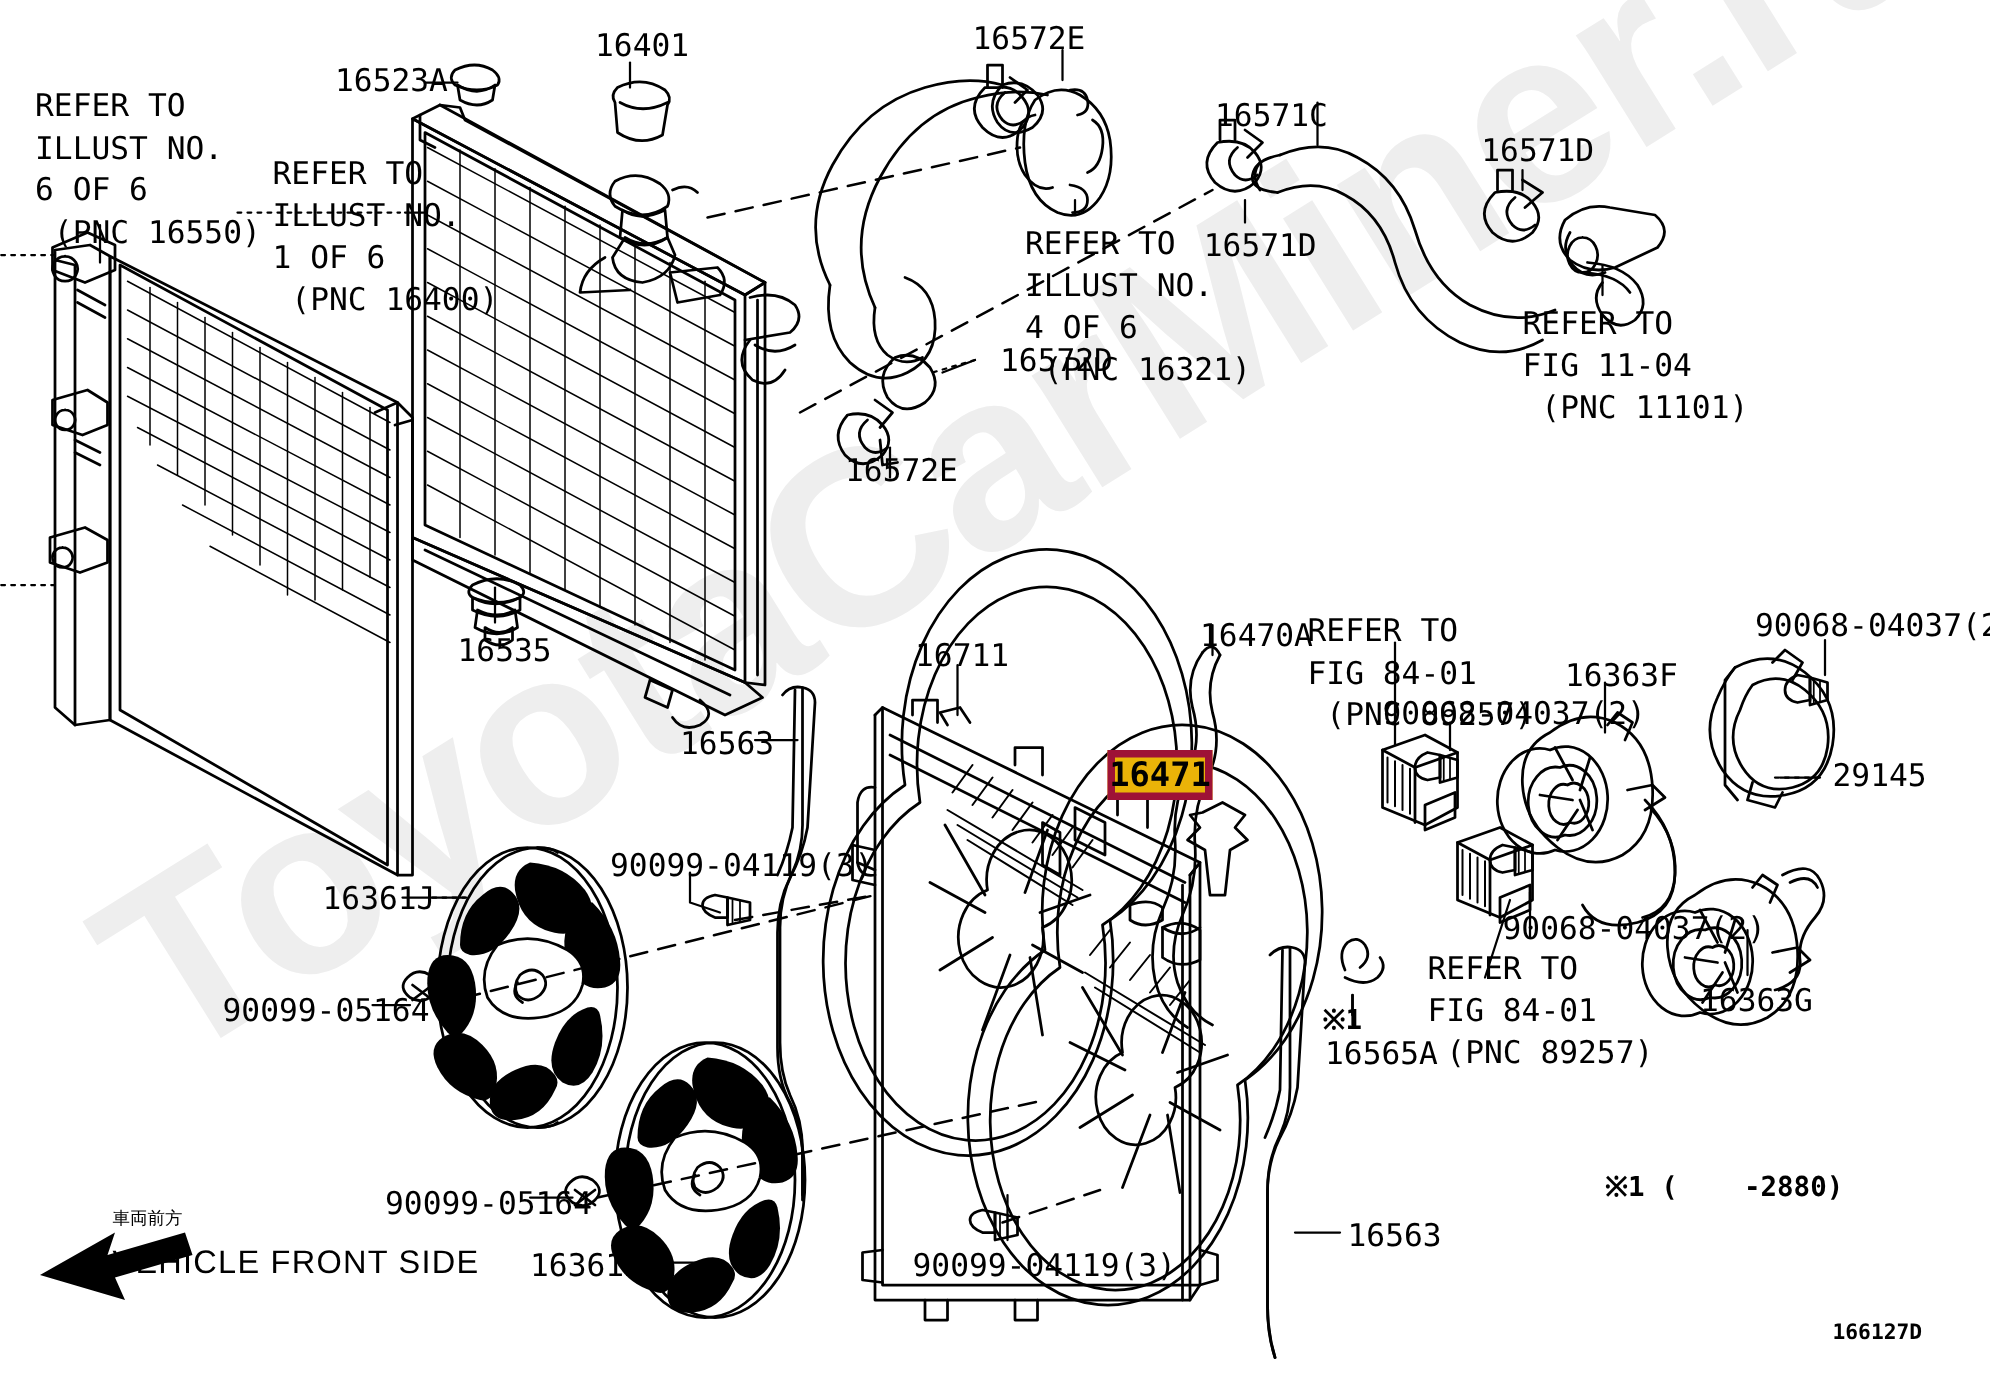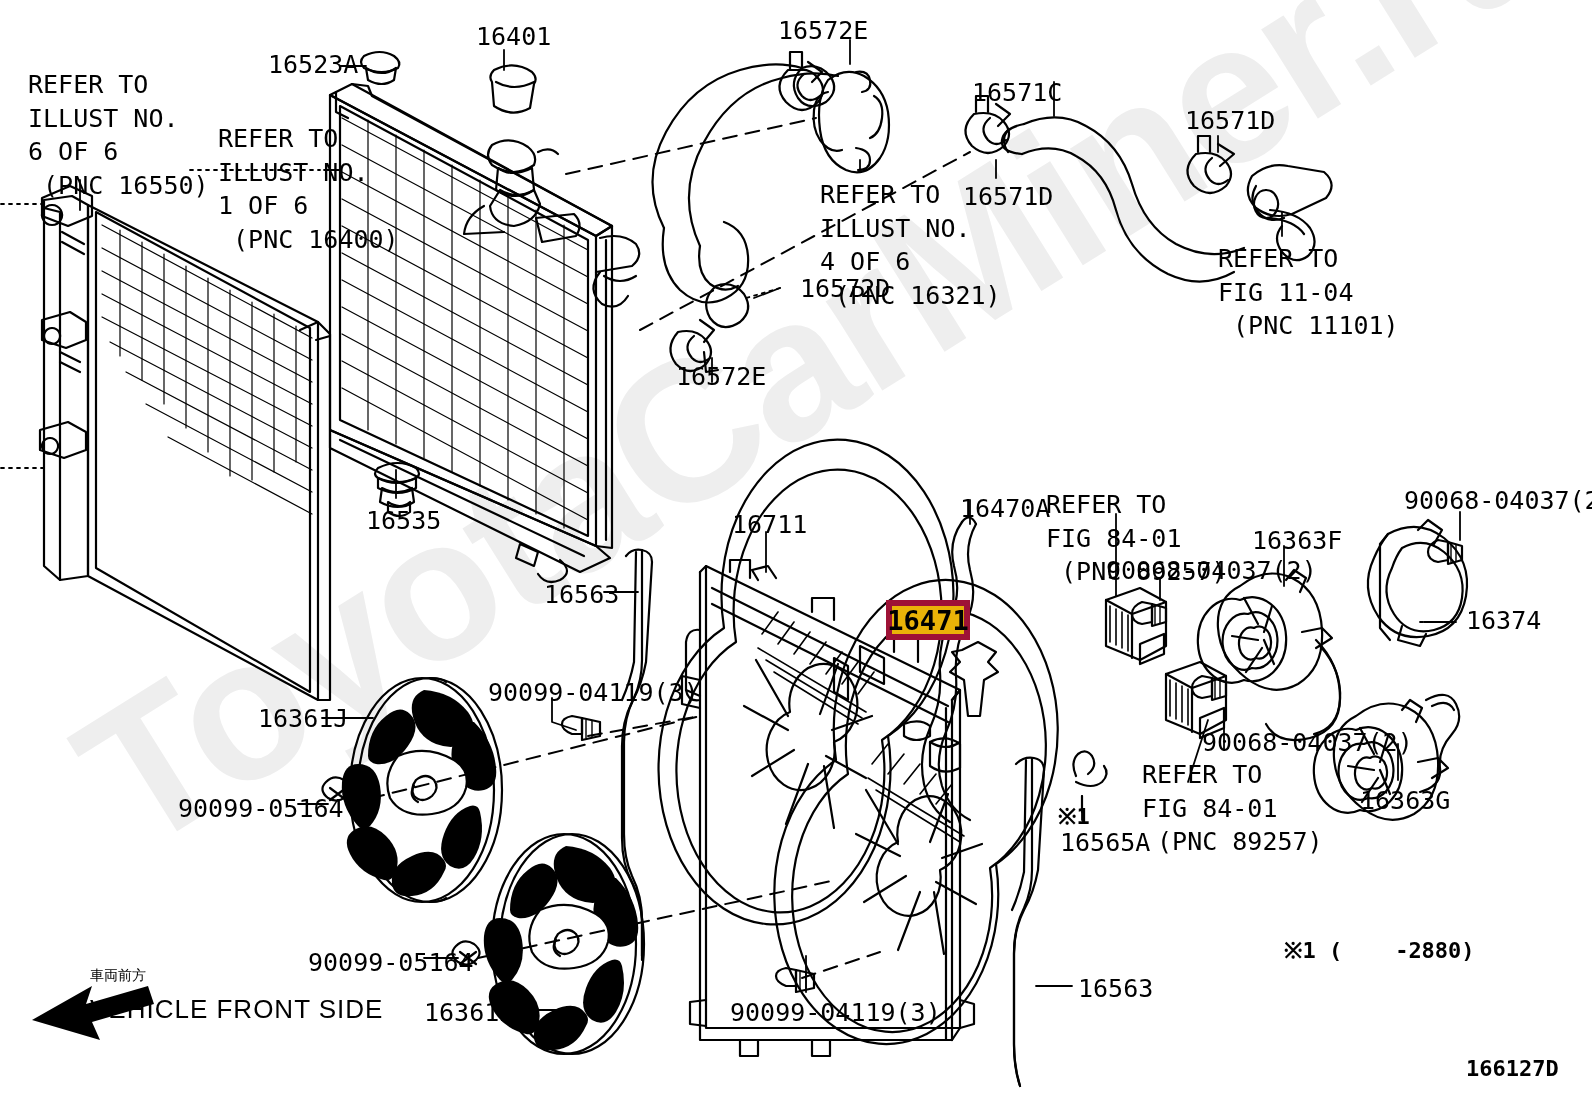--- a/index.html
+++ b/index.html
@@ -25,21 +25,21 @@
   #art{position:absolute;left:0;top:0;z-index:2;}
   
   #labels{position:absolute;left:0;top:0;width:1592px;height:1099px;z-index:3;}
   .lbl{
     position:absolute;
     font-family:"DejaVu Sans Mono","Liberation Mono",monospace;
     font-size:25px;font-weight:400;color:#000;white-space:pre;
     line-height:1.02;letter-spacing:0px;
   }
   .lbl.multi{line-height:1.34;}
-  .lbl.figno{font-size:22px;font-weight:700;}
+  .lbl.figno{font-size:17px;font-weight:700;}
   .lbl.jp{font-family:"DejaVu Sans","Liberation Sans",sans-serif;font-size:14px;font-weight:400;}
   .lbl.front{font-family:"Liberation Sans",sans-serif;font-size:26px;font-weight:400;letter-spacing:1px;}
   .lbl.note{font-size:22px;font-weight:700;}
   
   .hl-box{
     position:absolute;z-index:4;
     border:6px solid #14b8a6;background:#eab308;
     display:flex;align-items:center;justify-content:center;
     font-family:"DejaVu Sans Mono","Liberation Mono",monospace;
     font-size:27px;font-weight:700;color:#000;
@@ -517,21 +517,21 @@
     <div class="lbl" style="left:800px;top:276px;">16572D</div>
     <div class="lbl" style="left:676px;top:364px;">16572E</div>
     <div class="lbl" style="left:366px;top:508px;">16535</div>
     <div class="lbl" style="left:940px;top:496px;margin-left:20px;">16470A</div>
     <div class="lbl multi" style="left:1046px;top:488px;">REFER TO
 FIG 84-01
  (PNC 89257)</div>
     <div class="lbl" style="left:1106px;top:558px;">90068-04037(2)</div>
     <div class="lbl" style="left:1404px;top:488px;">90068-04037(2)</div>
     <div class="lbl" style="left:1252px;top:528px;">16363F</div>
-    <div class="lbl" style="left:1466px;top:608px;">16374</div>
+    <div class="lbl" style="left:1466px;top:608px;">29145</div>
     <div class="lbl" style="left:732px;top:512px;">16711</div>
     <div class="lbl" style="left:544px;top:582px;">16563</div>
     <div class="lbl" style="left:488px;top:680px;">90099-04119(3)</div>
     <div class="lbl" style="left:258px;top:706px;">16361J</div>
     <div class="lbl" style="left:178px;top:796px;">90099-05164</div>
     <div class="lbl" style="left:1202px;top:730px;">90068-04037(2)</div>
     <div class="lbl multi" style="left:1142px;top:758px;">REFER TO
 FIG 84-01
  (PNC 89257)</div>
     <div class="lbl" style="left:1360px;top:788px;">16363G</div>

